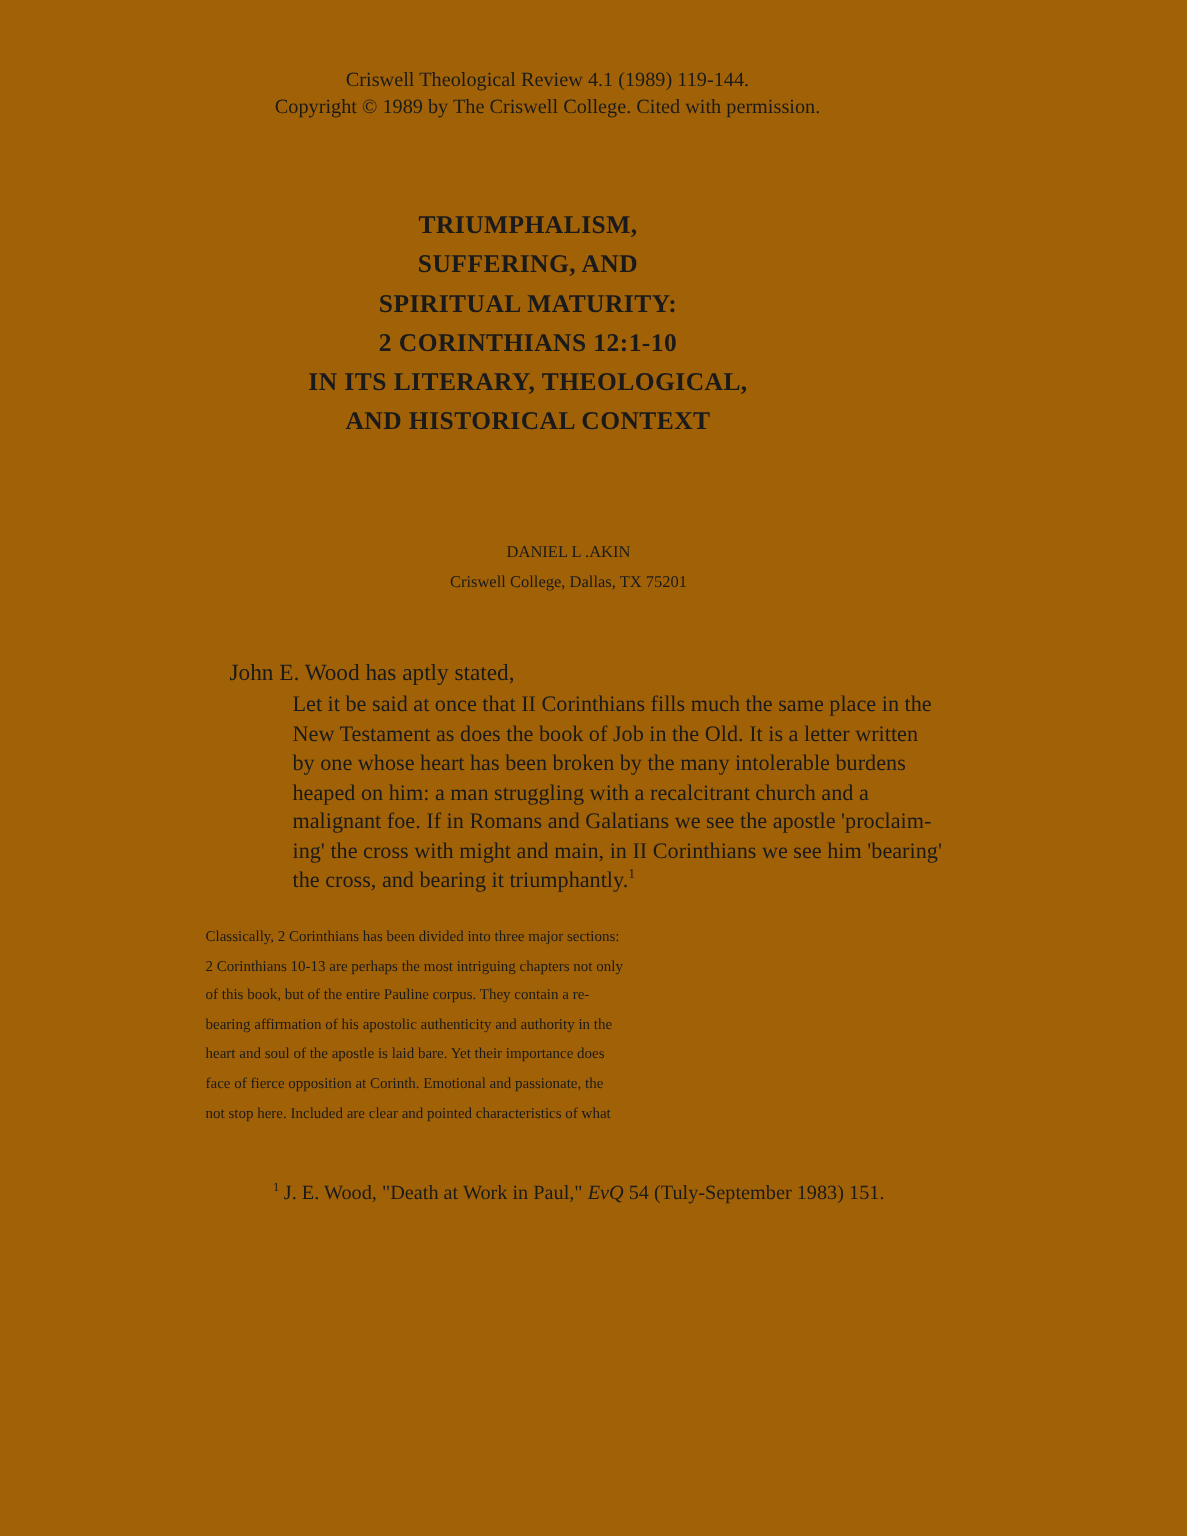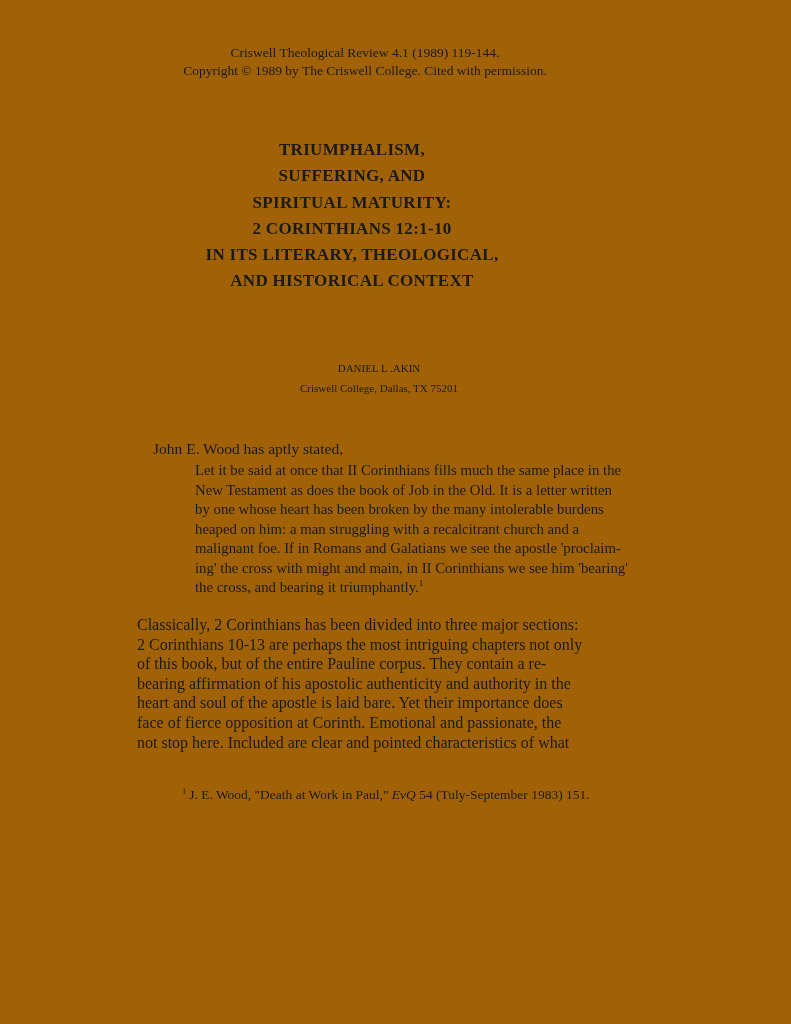--- a/index.html
+++ b/index.html
@@ -58,21 +58,21 @@
     top: 461px;
     left: 195px;
     font-size: 14.8px;
     line-height: 19.5px;
   }
   .block-quote .line { white-space: nowrap; }
   .paragraph {
     position: absolute;
     top: 615px;
     left: 137px;
-    font-size: 16px;
+    font-size: 10px;
     line-height: 19.6px;
   }
   .paragraph .line { white-space: nowrap; }
   .footnote {
     position: absolute;
     top: 787px;
     left: 182px;
     font-size: 13.5px;
     white-space: nowrap;
   }

